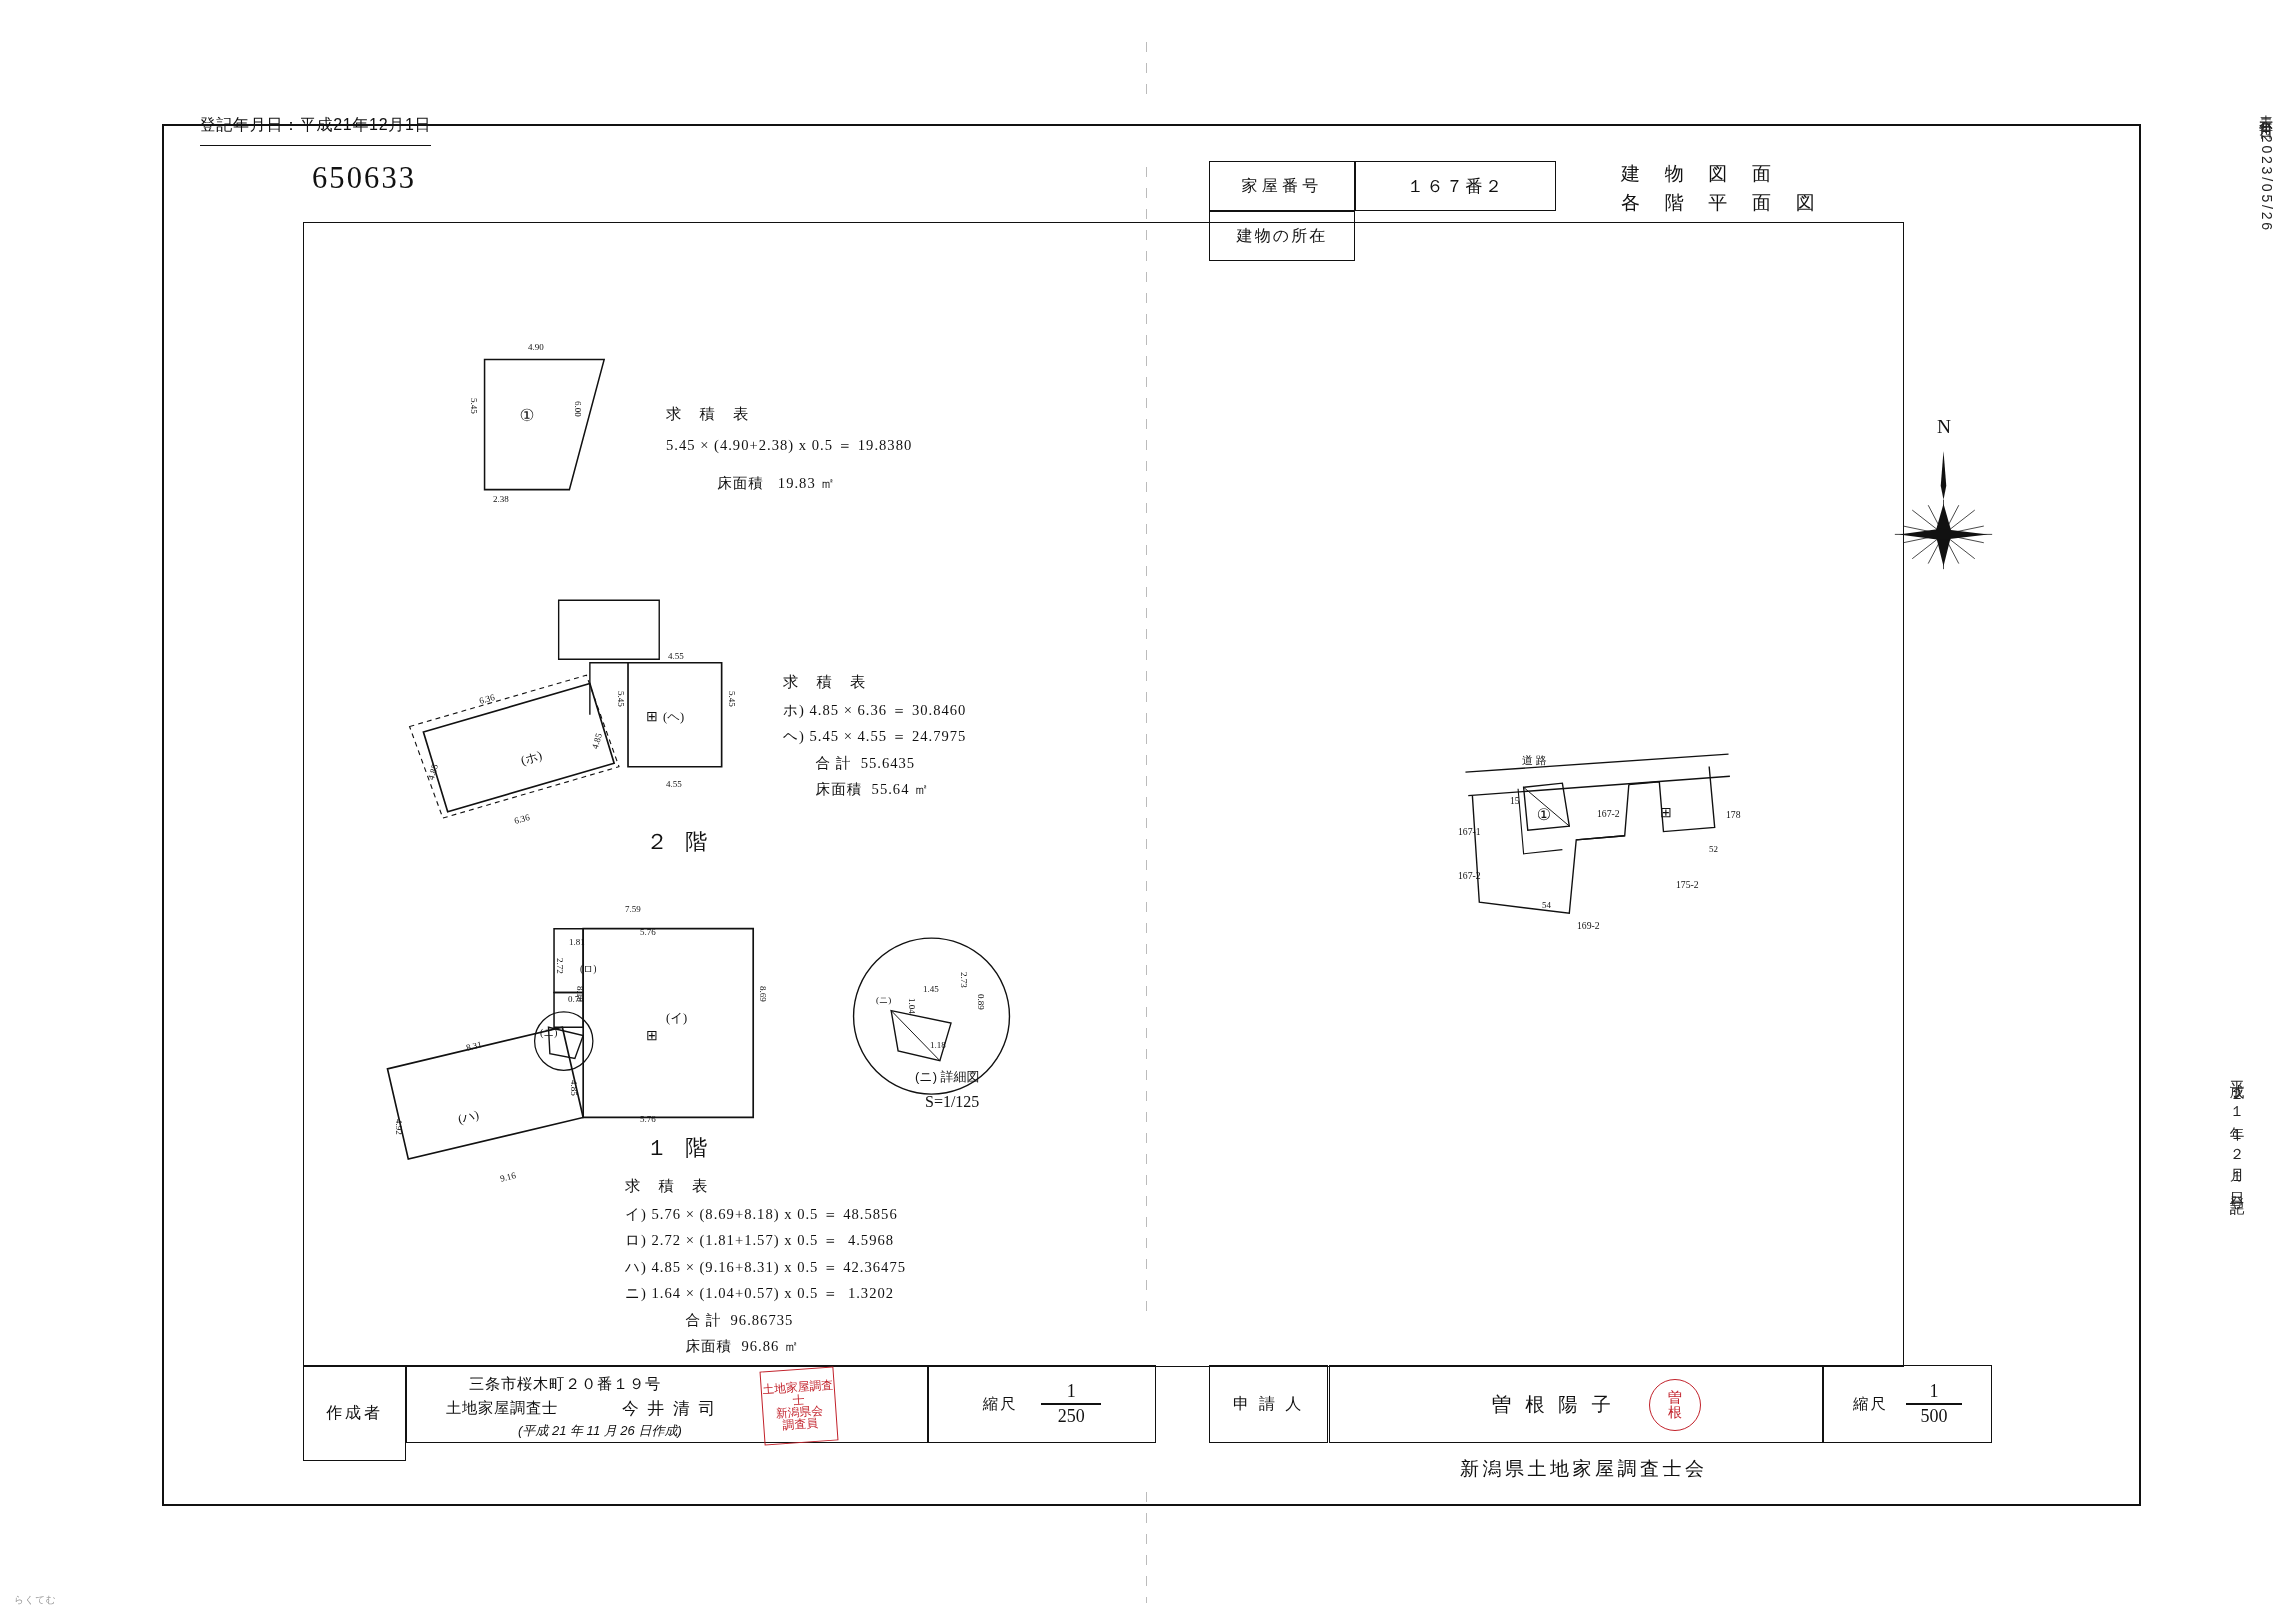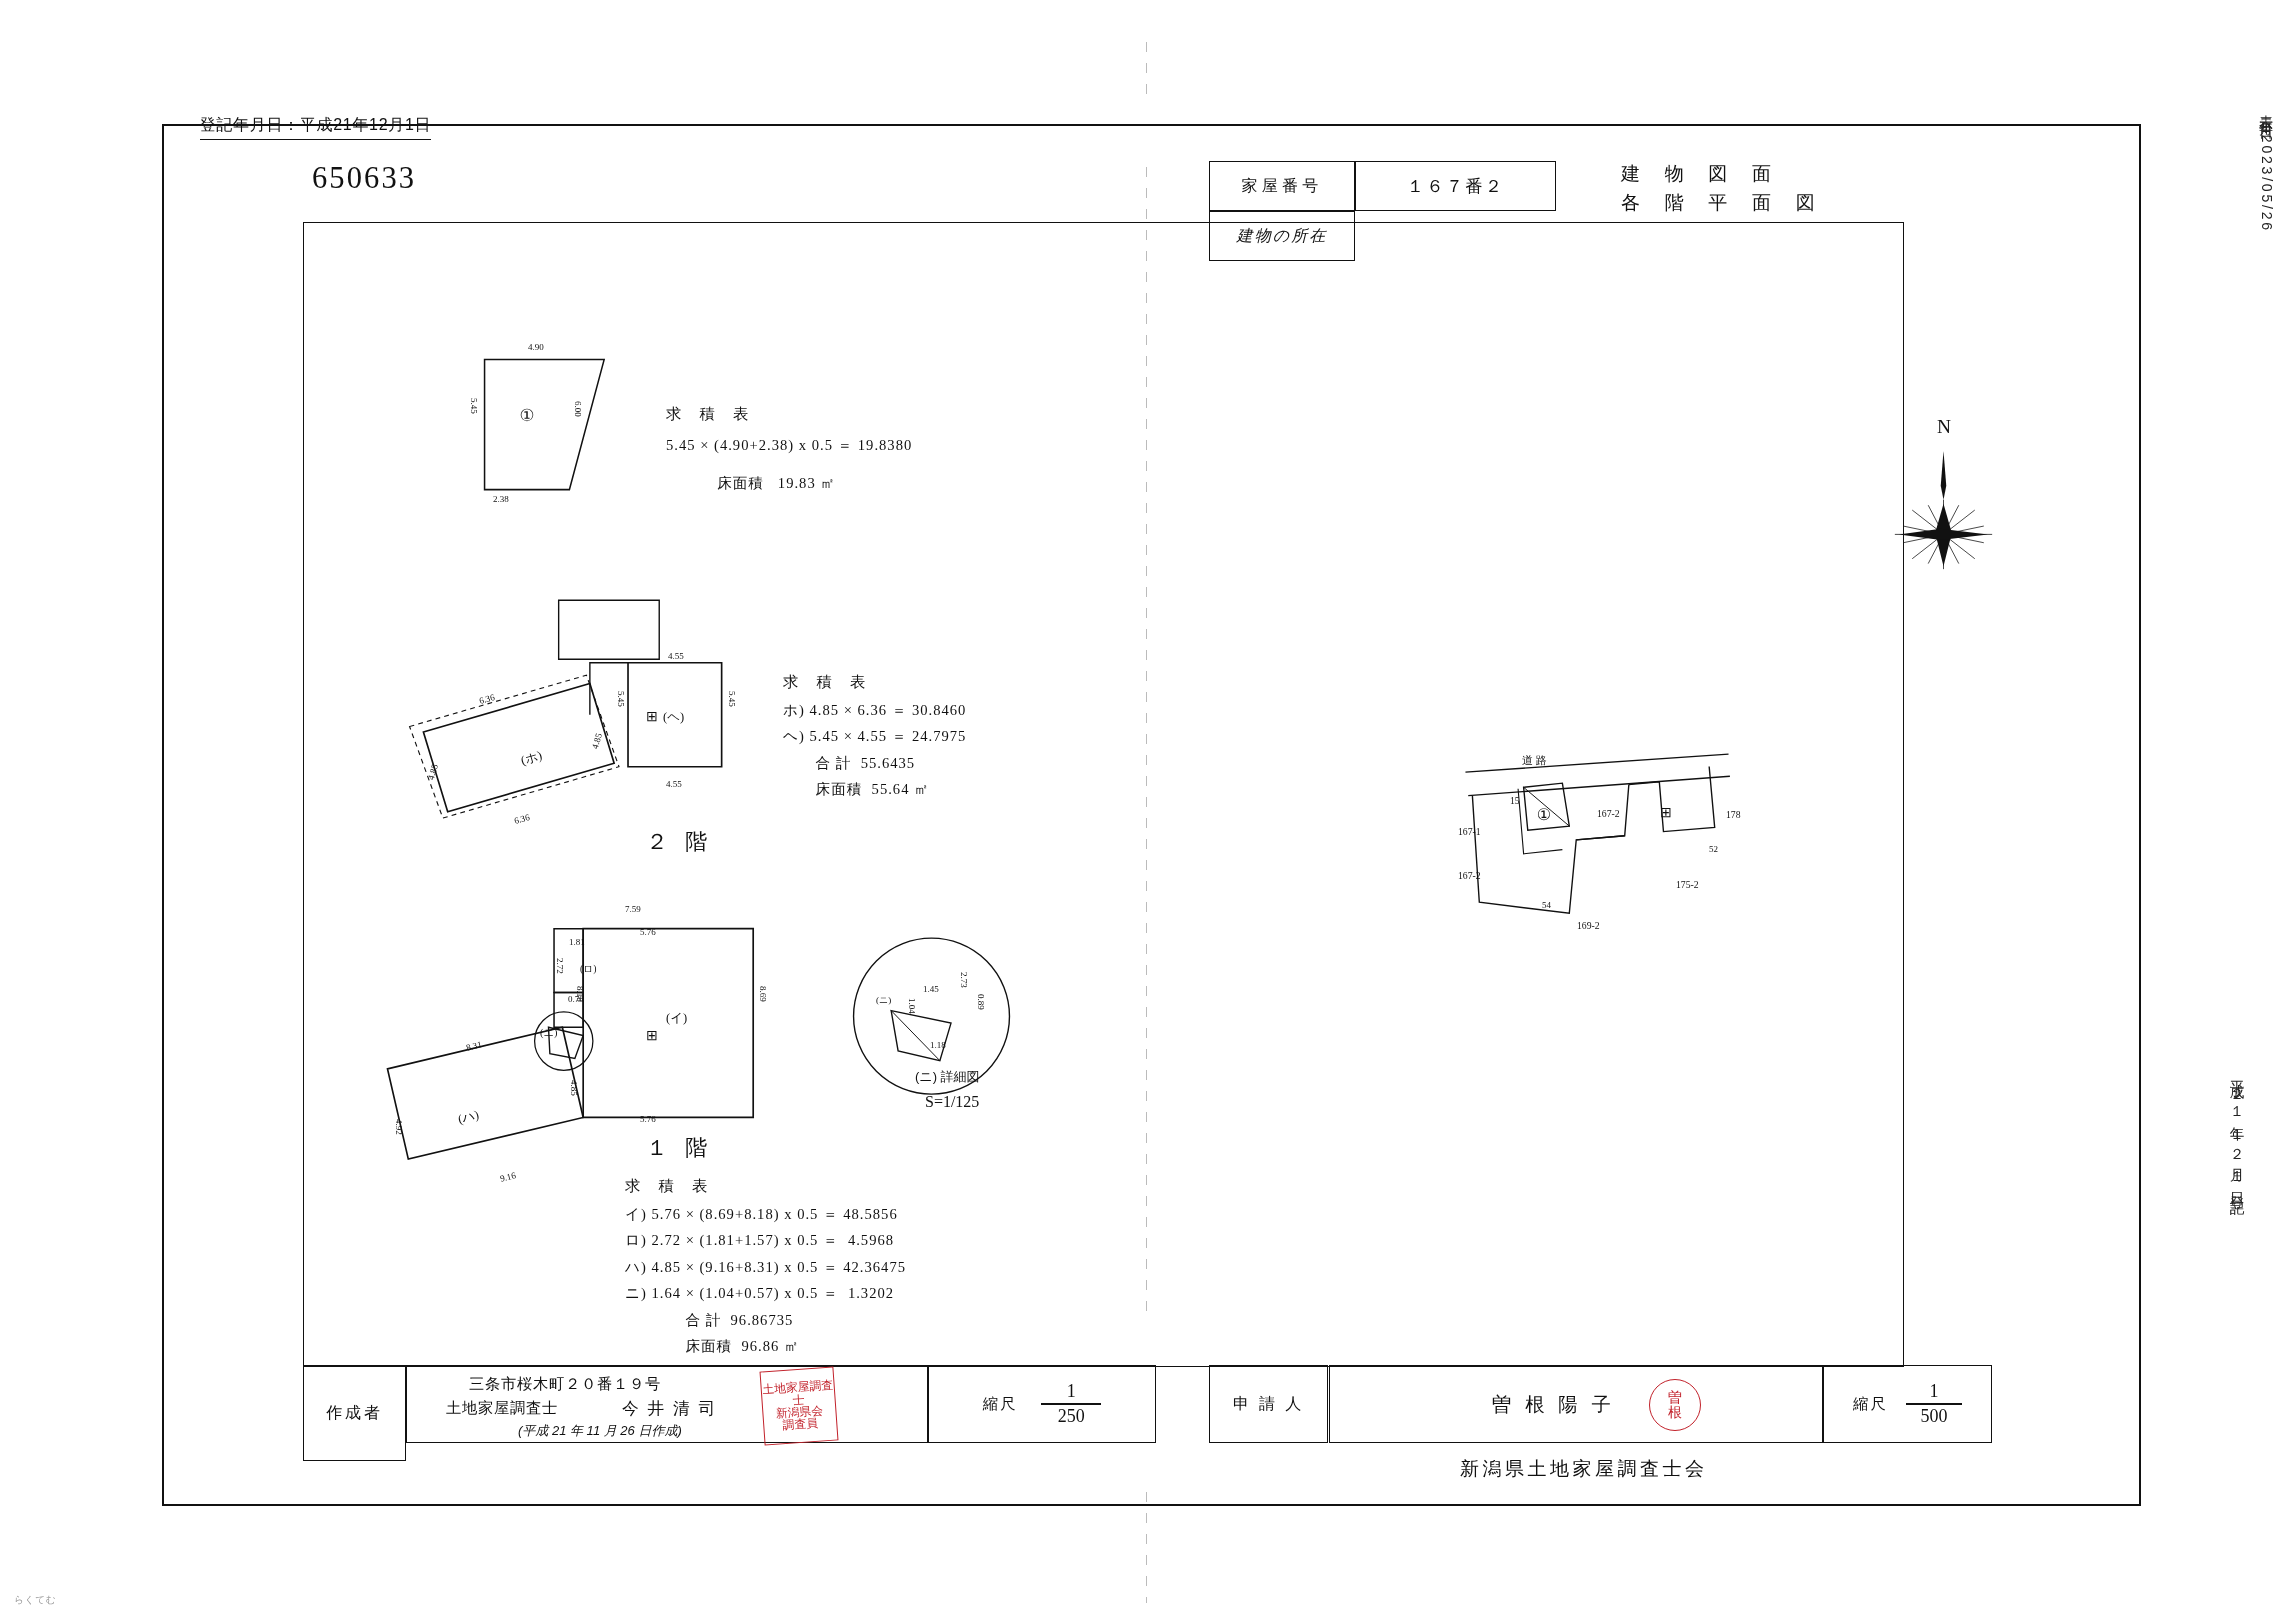--- a/index.html
+++ b/index.html
@@ -2,21 +2,21 @@
 <html style="font-size:11px"><head>
 <meta charset="utf-8">
 <style>
   html,body{margin:0;padding:0;background:#ffffff;}
   body{font-family:"Liberation Sans","DejaVu Sans",sans-serif;color:#111;}
   #page{position:relative;width:2295px;height:1623px;background:#fff;overflow:hidden;}
   .abs{position:absolute;}
   .txt{white-space:pre;}
   
   #reg{left:179px;top:97px;font-size:16px;letter-spacing:0.7px;}
-  #reg .u{border-bottom:1.4px solid #111;padding-bottom:6px;margin-top:38px;}
+  #reg .u{border-bottom:1.4px solid #111;padding-bottom:12px;margin-top:38px;}
   
   #vdate{right:19.4px;top:104px;writing-mode:vertical-rl;font-size:14px;letter-spacing:2.8px;color:#222;}
   #vdate2{right:49px;top:1069px;writing-mode:vertical-rl;font-size:14.6px;letter-spacing:4.2px;color:#222;font-family:"Liberation Serif",serif;}
   
   .fold{left:1146px;width:1.4px;background:repeating-linear-gradient(to bottom,#bbb 0 9.7px,transparent 9.7px 21px);}
   
   #frame{left:162px;top:124px;width:1975px;height:1378px;border:2.1px solid #111;}
   
   #innerbox{left:303px;top:222px;width:852px;height:1143px;border:1.4px solid #111;border-right:none;}
   #innerbox2{left:1156px;top:222px;width:747px;height:1143px;border:1.4px solid #111;border-left:none;}
@@ -64,21 +64,21 @@
 
   <div class="abs txt" id="bignum">650633</div>
 
   <div class="abs hdrcell" style="left:1209px;top:161px;width:146px;height:50px;">
     <span class="lbl txt">家屋番号</span>
   </div>
   <div class="abs hdrcell" style="left:1355px;top:161px;width:201px;height:50px;">
     <span class="val txt">１６７番２</span>
   </div>
   <div class="abs hdrcell" style="left:1209px;top:211px;width:146px;height:50px;">
-    <span class="lbl txt" style="letter-spacing:2.1px;font-style:italic;">建物の所在</span>
+    <span class="lbl txt" style="letter-spacing:2.1px;">建物の所在</span>
   </div>
 
   <div class="abs txt" id="title1">建 物 図 面</div>
   <div class="abs txt" id="title2">各 階 平 面 図</div>
 
   <div class="abs" id="innerbox"></div>
   <div class="abs" id="innerbox2"></div>
 
   <svg class="abs" style="left:479px;top:354px;width:146px;height:160px;" viewBox="0 0 210 230" width="146" height="160">
     <polygon points="8,8 180,8 130,195 8,195" fill="none" stroke="#111" stroke-width="2.2"></polygon>

